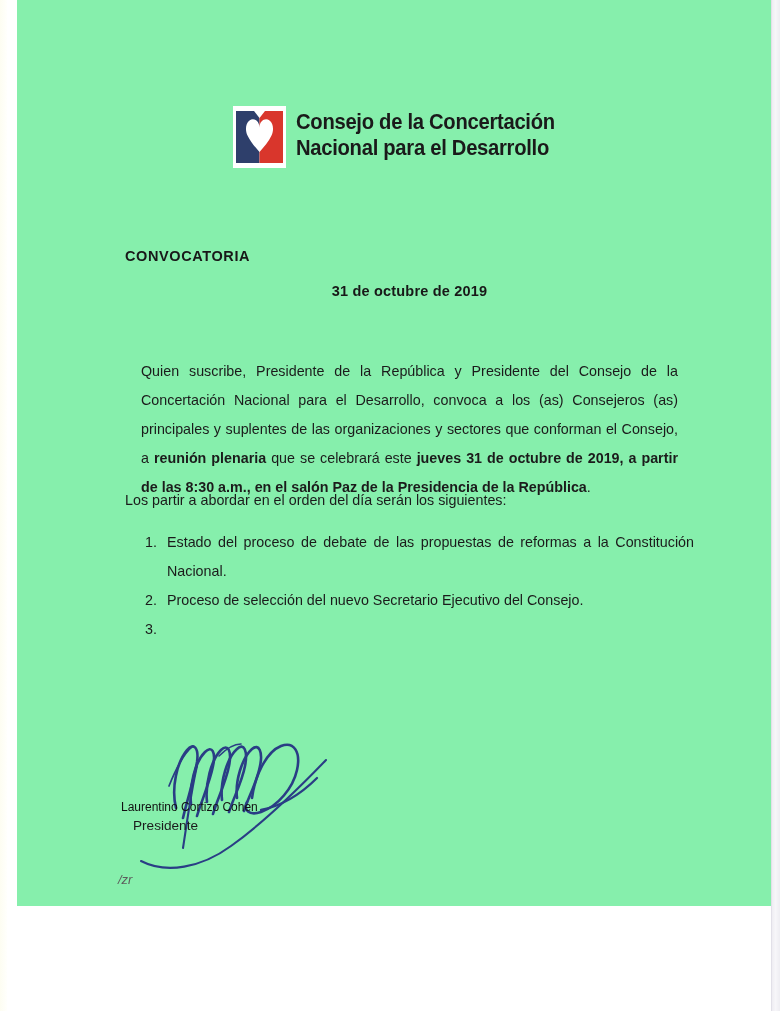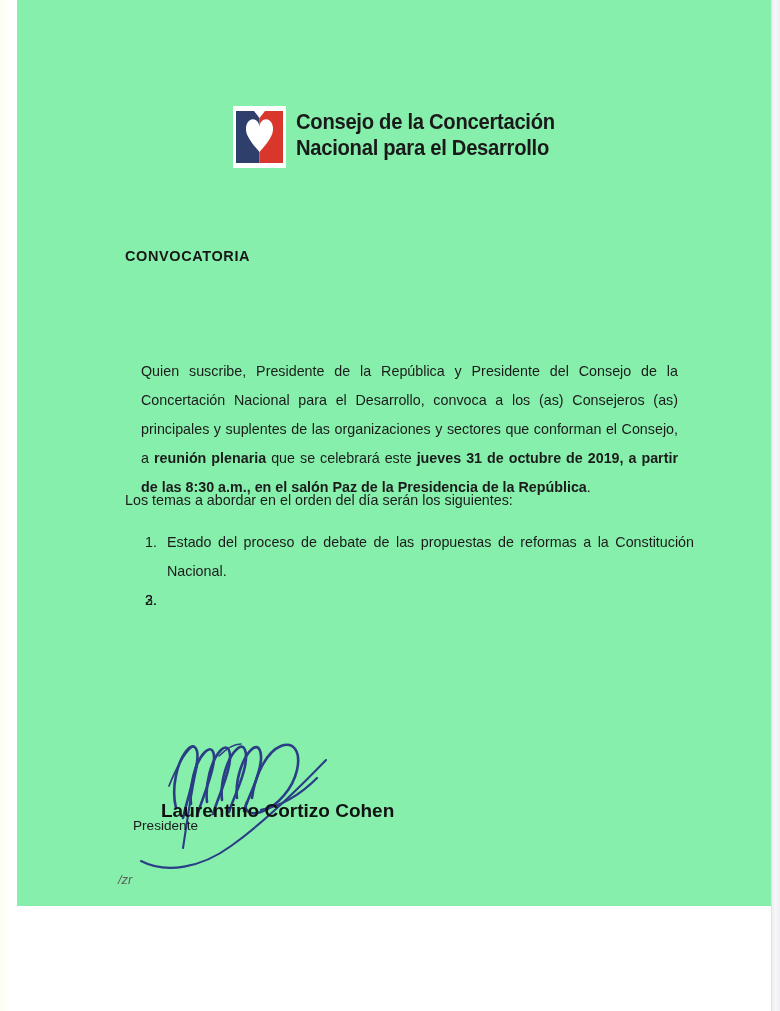--- a/index.html
+++ b/index.html
@@ -167,25 +167,24 @@
   }
   .sig-area svg {
     position: absolute;
     left: 0;
     top: 0;
   }
   .sig-name {
     position: absolute;
     left: 104px;
     top: 800px;
-    font-weight: bold;
-    font-size: 19px;
+    font-weight: normal;
+    font-size: 12px;
     color: #111111;
     letter-spacing: 0px;
-    margin-left: 40px;
   }
   .sig-title {
     position: absolute;
     left: 104px;
     top: 818px;
     font-size: 13.6px;
     color: #1b1b1b;
     margin-left: 12px;
   }
 
@@ -226,34 +225,36 @@
       </svg>
     </div>
 
     <div class="logo-text">
       <div>Consejo de la Concertación</div>
       <div>Nacional para el Desarrollo</div>
     </div>
   </div>
 
   <div class="doc-title">CONVOCATORIA</div>
+  <div class="doc-date">31 de octubre de 2019</div>
 
   <div class="body-block">
     <p class="para"><span>Quien suscribe, Presidente de la República y Presidente del Consejo de la Concertación Nacional para el Desarrollo, convoca a los (as) Consejeros (as) principales y suplentes de las organizaciones y sectores que conforman el Consejo, a </span><b>reunión plenaria</b><span> que se celebrará este </span><b>jueves 31 de octubre de 2019, a partir de las 8:30 a.m., en el salón Paz de la Presidencia de la República</b><span>.</span></p>
   </div>
 
-  <p class="para-lead">Los temas a abordar en el orden del día serán los siguientes:</p>
+  <p class="para-lead">Los partir a abordar en el orden del día serán los siguientes:</p>
 
   <ol class="agenda">
     <li>
       <span class="num">1.</span>
       <span>Estado del proceso de debate de las propuestas de reformas a la Constitución Nacional.</span>
     </li>
     <li class="no-justify">
       <span class="num">2.</span>
+      <span>Proceso de selección del nuevo Secretario Ejecutivo del Consejo.</span>
     </li>
     <li class="no-justify">
       <span class="num">3.</span>
     </li>
   </ol>
 
   <div class="sig-area">
     <svg width="330" height="150" viewBox="0 0 330 150" xmlns="http://www.w3.org/2000/svg">
       <g fill="none" stroke="#2a3d85" stroke-linecap="round" stroke-linejoin="round">
 

